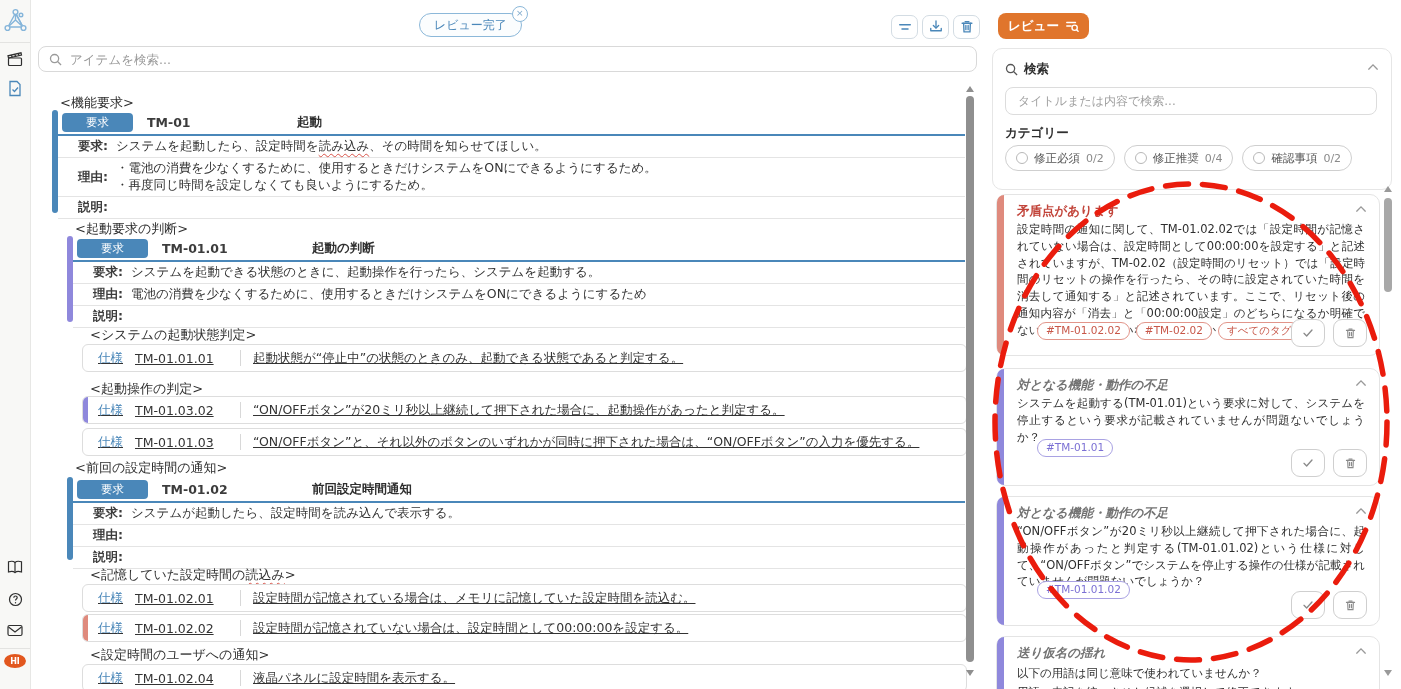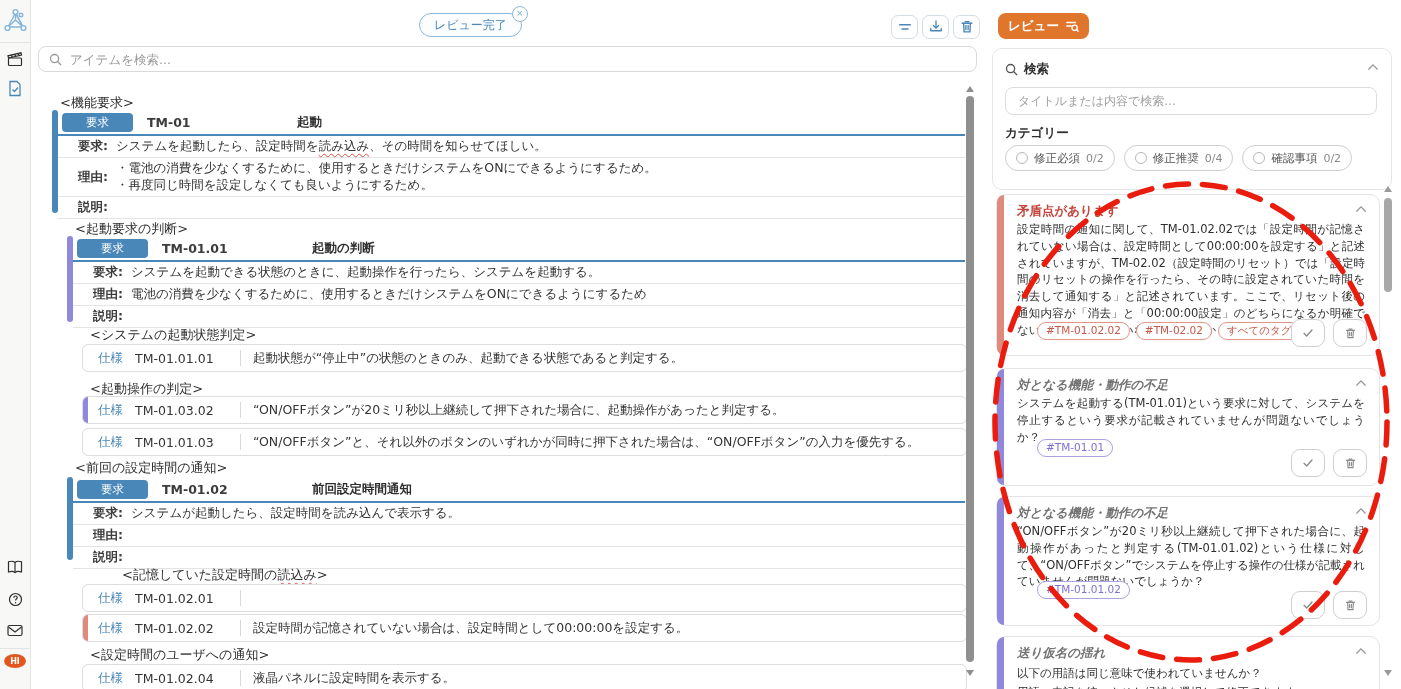--- a/index.html
+++ b/index.html
@@ -27,21 +27,21 @@
   .req-header{position:absolute;left:6px;right:0;top:0;height:24px;display:flex;align-items:center;border-bottom:2px solid #4a87b9;}
   .badge{background:#4a87b9;color:#fff;border-radius:4px;font-size:11.5px;padding:2px 24px;margin-left:4px;}
   .req-id{margin-left:14px;width:150px;color:#3c3c3c;font-weight:bold;font-size:12.5px;}
   .req-title{color:#2f2f2f;font-weight:bold;font-size:12.5px;}
   .req-fields{position:absolute;left:6px;right:0;top:26px;}
   .field-row{display:flex;border-bottom:1px solid #e4e4e4;padding:2px 0 2px 20px;align-items:center;}
   .field-row.last{border-bottom:1px solid #e4e4e4;}
   .field-label{width:38px;flex:none;font-weight:bold;color:#3c3c3c;}
   .field-text{color:#333;}
   .squiggle{text-decoration:underline wavy #d9544a;text-decoration-thickness:1px;text-underline-offset:3px;}
-  .spec-row{position:absolute;height:26px;border:1px solid #ddd;border-radius:6px;background:#fff;display:flex;align-items:center;overflow:hidden;}
+  .spec-row{position:absolute;height:26px;border:1px solid #ddd;border-radius:6px;background:#fff;display:flex;align-items:center;overflow:hidden;text-decoration:underline;}
   .spec-bar{position:absolute;left:0;top:0;bottom:0;width:5px;}
   .spec-label{color:#4a87b9;margin-left:15px;flex:none;}
   .spec-id{margin-left:12px;width:105px;color:#333;font-weight:500;flex:none;}
   .spec-div{width:1px;height:16px;background:#d8d8d8;margin-right:12px;flex:none;}
   .spec-text{color:#333;white-space:nowrap;}
   
   .sb-arrow-up{width:0;height:0;border-left:4px solid transparent;border-right:4px solid transparent;border-bottom:6px solid #8f8f8f;}
   .sb-arrow-down{width:0;height:0;border-left:4px solid transparent;border-right:4px solid transparent;border-top:6px solid #8f8f8f;}
   .sb-thumb{position:absolute;width:8px;border-radius:4px;background:#8f8f8f;}
   
@@ -251,26 +251,27 @@
     </div>
     <div class="field-row" style="min-height:14px;">
       <span class="field-label">理由:</span>
     </div>
     <div class="field-row last" style="min-height:14px;">
       <span class="field-label">説明:</span>
     </div>
   </div>
 </div>
 
-<div class="doc-heading" style="left:90px;top:566px;margin-left:32px;"><span>&lt;記憶していた設定時間の</span><span class="squiggle">読込み</span><span>&gt;</span></div>
+<div class="doc-heading" style="left:90px;top:566px;"><span>&lt;記憶していた設定時間の</span><span class="squiggle">読込み</span><span>&gt;</span></div>
 
 <div class="spec-row" style="left:82px;top:584px;width:883px;">
   <span class="spec-label">仕様</span>
   <span class="spec-id">TM-01.02.01</span>
   <span class="spec-div"></span>
+  <span class="spec-text">設定時間が記憶されている場合は、メモリに記憶していた設定時間を読込む。</span>
 </div>
 
 <div class="spec-row" style="left:82px;top:614px;width:883px;">
   <span class="spec-bar bar-red"></span>
   <span class="spec-label">仕様</span>
   <span class="spec-id">TM-01.02.02</span>
   <span class="spec-div"></span>
   <span class="spec-text">設定時間が記憶されていない場合は、設定時間として00:00:00を設定する。</span>
 </div>
 

